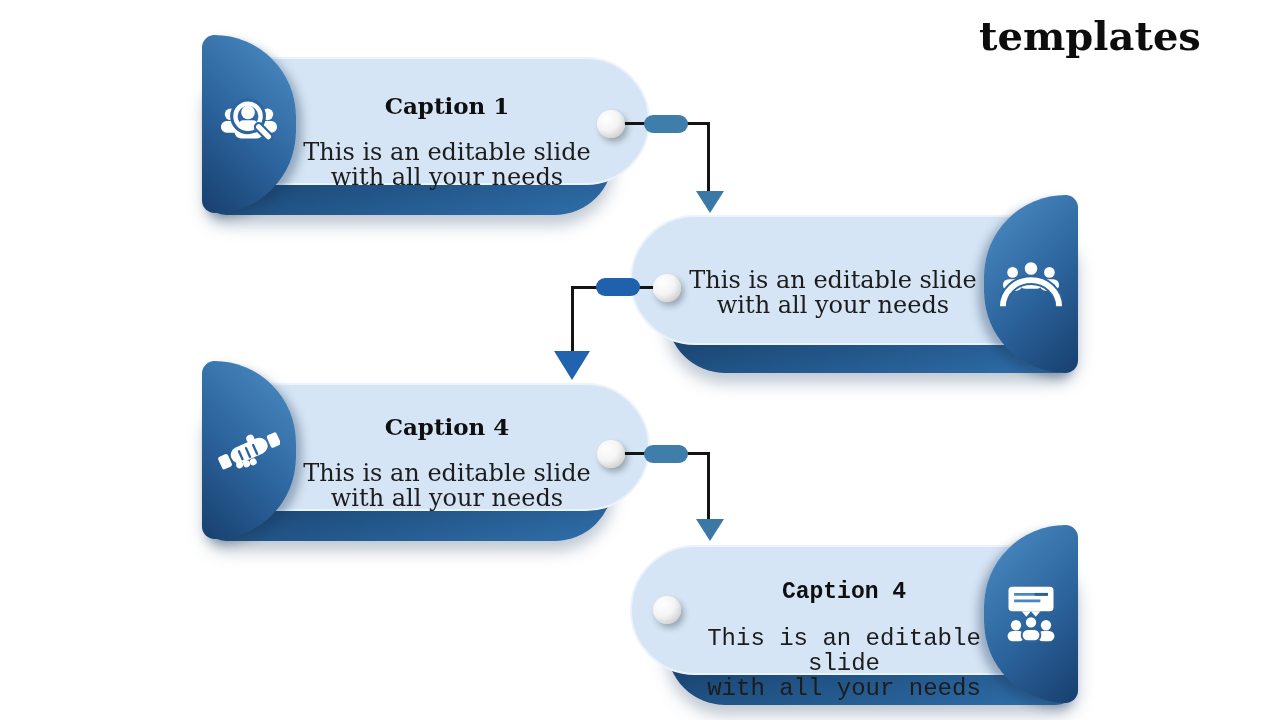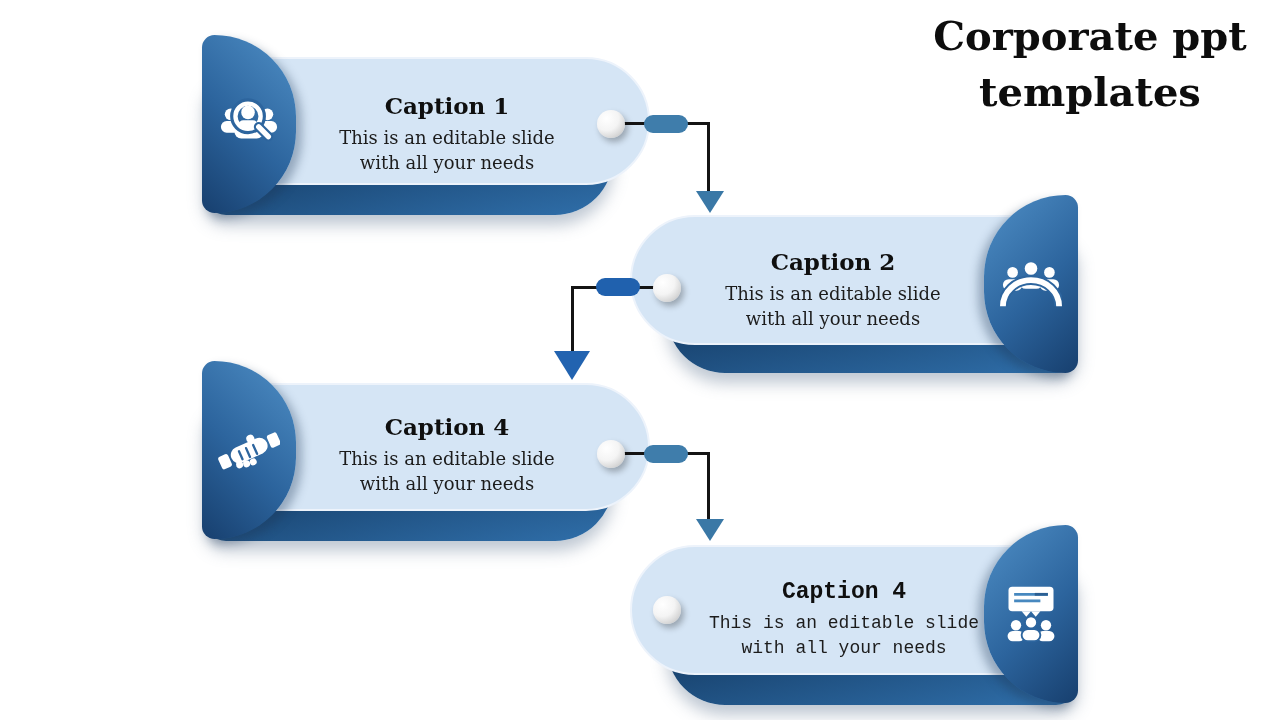--- a/index.html
+++ b/index.html
@@ -40,21 +40,21 @@
     background:linear-gradient(135deg,#4f8fc6 0%,#2c649d 55%,#173f6e 100%);
     box-shadow:-6px 5px 10px rgba(30,55,85,.35);
   }
   .hole{
     position:absolute;z-index:6;width:28px;height:28px;border-radius:50%;
     background:radial-gradient(circle at 34% 30%,#ffffff 0%,#f4f4f4 45%,#d8d8d8 72%,#b3b3b3 100%);
     box-shadow:3px 4px 6px rgba(0,0,0,.28);
   }
   .texts{position:absolute;z-index:5;width:300px;text-align:center;}
   .cap{font-weight:700;font-size:23px;line-height:28px;color:#0f0f0f;}
-  .bodytext{font-weight:400;font-size:18px;line-height:25px;color:#1c1c1c;margin-top:5px;}
+  .bodytext{font-weight:400;font-size:24px;line-height:25px;color:#1c1c1c;margin-top:20px;}
 
   
   .cline{position:absolute;z-index:4;background:#141414;}
   .pill{position:absolute;z-index:5;width:44px;height:18px;border-radius:9px;}
   .p-steel{background:#3f7dab;}
   .p-vivid{background:#2061ae;}
   .arrow{position:absolute;z-index:4;width:0;height:0;border-left:14px solid transparent;border-right:14px solid transparent;}
   .a-steel{border-top:22px solid #3a78a6;}
   .a-vivid{border-left-width:18px;border-right-width:18px;border-top:29px solid #2263b0;}
 
@@ -97,21 +97,20 @@
   .g4 .badge{left:984px;top:525px;}
   .g4 .hole{left:653px;top:596px;}
   .g4 .texts{left:694px;top:578px;font-family:Liberation Mono, monospace;}
 </style>
 </head>
 <body>
 
 <div class="canvas">
 
   <h1 class="title">
-    <span>Corporate ppt</span>
     <span>templates</span>
   </h1>
 
   <div class="g1">
     <div class="tag-shadow abs"></div>
     <div class="tag abs"></div>
     <div class="badge badge-left abs">
       <svg width="62" height="62" viewBox="0 0 64 64">
         <g fill="#ffffff">
           <circle cx="13" cy="22" r="6"></circle>
@@ -160,21 +159,20 @@
         <path d="M3,48 A29,27 0 0 1 61,48" fill="none" stroke="#2d659e" stroke-width="10"></path>
         <path d="M3,48 A29,27 0 0 1 61,48" fill="none" stroke="#ffffff" stroke-width="6"></path>
       </svg>
     </div>
     <div class="cline cl-h abs"></div>
     <div class="cline cl-v abs"></div>
     <div class="arrow a-vivid abs"></div>
     <div class="pill p-vivid abs"></div>
     <div class="hole abs"></div>
     <div class="texts abs">
-      <div class="cap">Caption 2</div>
       <div class="bodytext">
         <span>This is an editable slide</span><br>
         <span>with all your needs</span>
       </div>
     </div>
   </div>
 
   <div class="g3">
     <div class="tag-shadow abs"></div>
     <div class="tag abs"></div>

